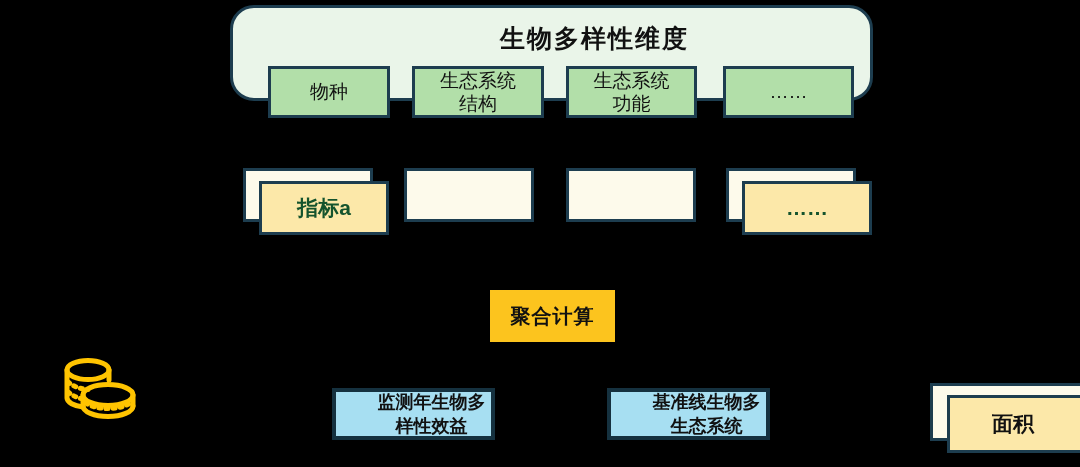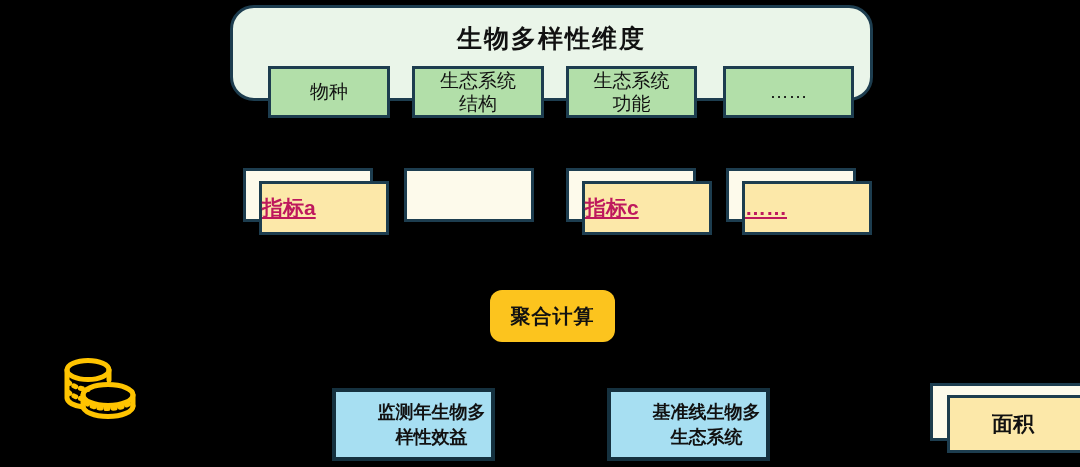--- a/index.html
+++ b/index.html
@@ -21,20 +21,21 @@
     left: 230px; top: 5px; width: 643px; height: 96px;
     background: var(--panel-fill, #eaf5e9);
     border: 3px solid var(--outline, #1d3d4f);
     border-radius: 24px;
   }
   .panel-title {
     position: absolute; left: 0; top: 14px; width: 100%;
     text-align: center;
     font-size: 25px; font-weight: bold; color: #111;
     letter-spacing: 2px;
+    padding-left: 43px;
   }
 
   
   .green-box {
     top: 66px; height: 52px;
     background: var(--green-fill, #b2dfa9);
     border: 3px solid var(--outline, #1d3d4f);
     display: flex; align-items: center; justify-content: center;
     text-align: center;
     font-size: 19px; color: #111; line-height: 1.22;
@@ -48,44 +49,44 @@
   
   .card-back {
     top: 168px; width: 130px; height: 54px;
     background: var(--indicator-back, #fdfaeb);
     border: 3px solid var(--outline, #1d3d4f);
   }
   .card-front {
     top: 181px; width: 130px; height: 54px;
     background: var(--indicator-front, #fce8a9);
     border: 3px solid var(--outline, #1d3d4f);
-    display: flex; align-items: center; 
-    font-size: 21px; font-weight: bold; color: #be185d; text-decoration: underline;
+    display: flex; align-items: center; justify-content: center;
+    font-size: 21px; font-weight: bold; color: #14532d;
   }
   .ba { left: 243px; } .fa { left: 259px; }
   .bb { left: 404px; } .fb { left: 420px; }
   .bc { left: 566px; } .fc { left: 582px; }
   .bd { left: 726px; } .fd { left: 742px; }
 
   
   .gold-node {
     left: 490px; top: 290px; width: 125px; height: 52px;
     background: var(--gold, #fcc41e);
-    border-radius: 12px;
+    border-radius: 0;
     display: flex; align-items: center; justify-content: center;
     font-size: 20px; font-weight: bold; color: #111;
     letter-spacing: 1px;
   }
 
   
   .coins { left: 58px; top: 356px; width: 78px; height: 68px; }
 
   
   .blue-box {
-    top: 388px; width: 163px; height: 73px;
+    top: 388px; width: 163px; height: 52px;
     background: var(--blue-fill, #a7dff2);
     border: 4px solid var(--outline-dark, #15313f);
     display: flex; align-items: center; justify-content: center;
     text-align: center;
     font-size: 18px; font-weight: bold; color: #111; line-height: 1.35;
     white-space: pre-line;
     padding-left: 36px;
   }
   .blue1 { left: 332px; }
   .blue2 { left: 607px; }
@@ -130,23 +131,20 @@
   </div>
 
   <div class="abs card-back ba"></div>
   <div class="abs card-back bb"></div>
   <div class="abs card-back bc"></div>
   <div class="abs card-back bd"></div>
 
   <div class="abs card-front fa">
     <span>指标a</span>
   </div>
-  <div class="abs card-front fc">
-    <span>指标c</span>
-  </div>
   <div class="abs card-front fd">
     <span>……</span>
   </div>
 
   <div class="abs gold-node">
     <span>聚合计算</span>
   </div>
 
   <svg class="abs coins" viewBox="0 0 78 68">
     <g fill="none" stroke="#ffc400" stroke-width="5" stroke-linecap="round">

